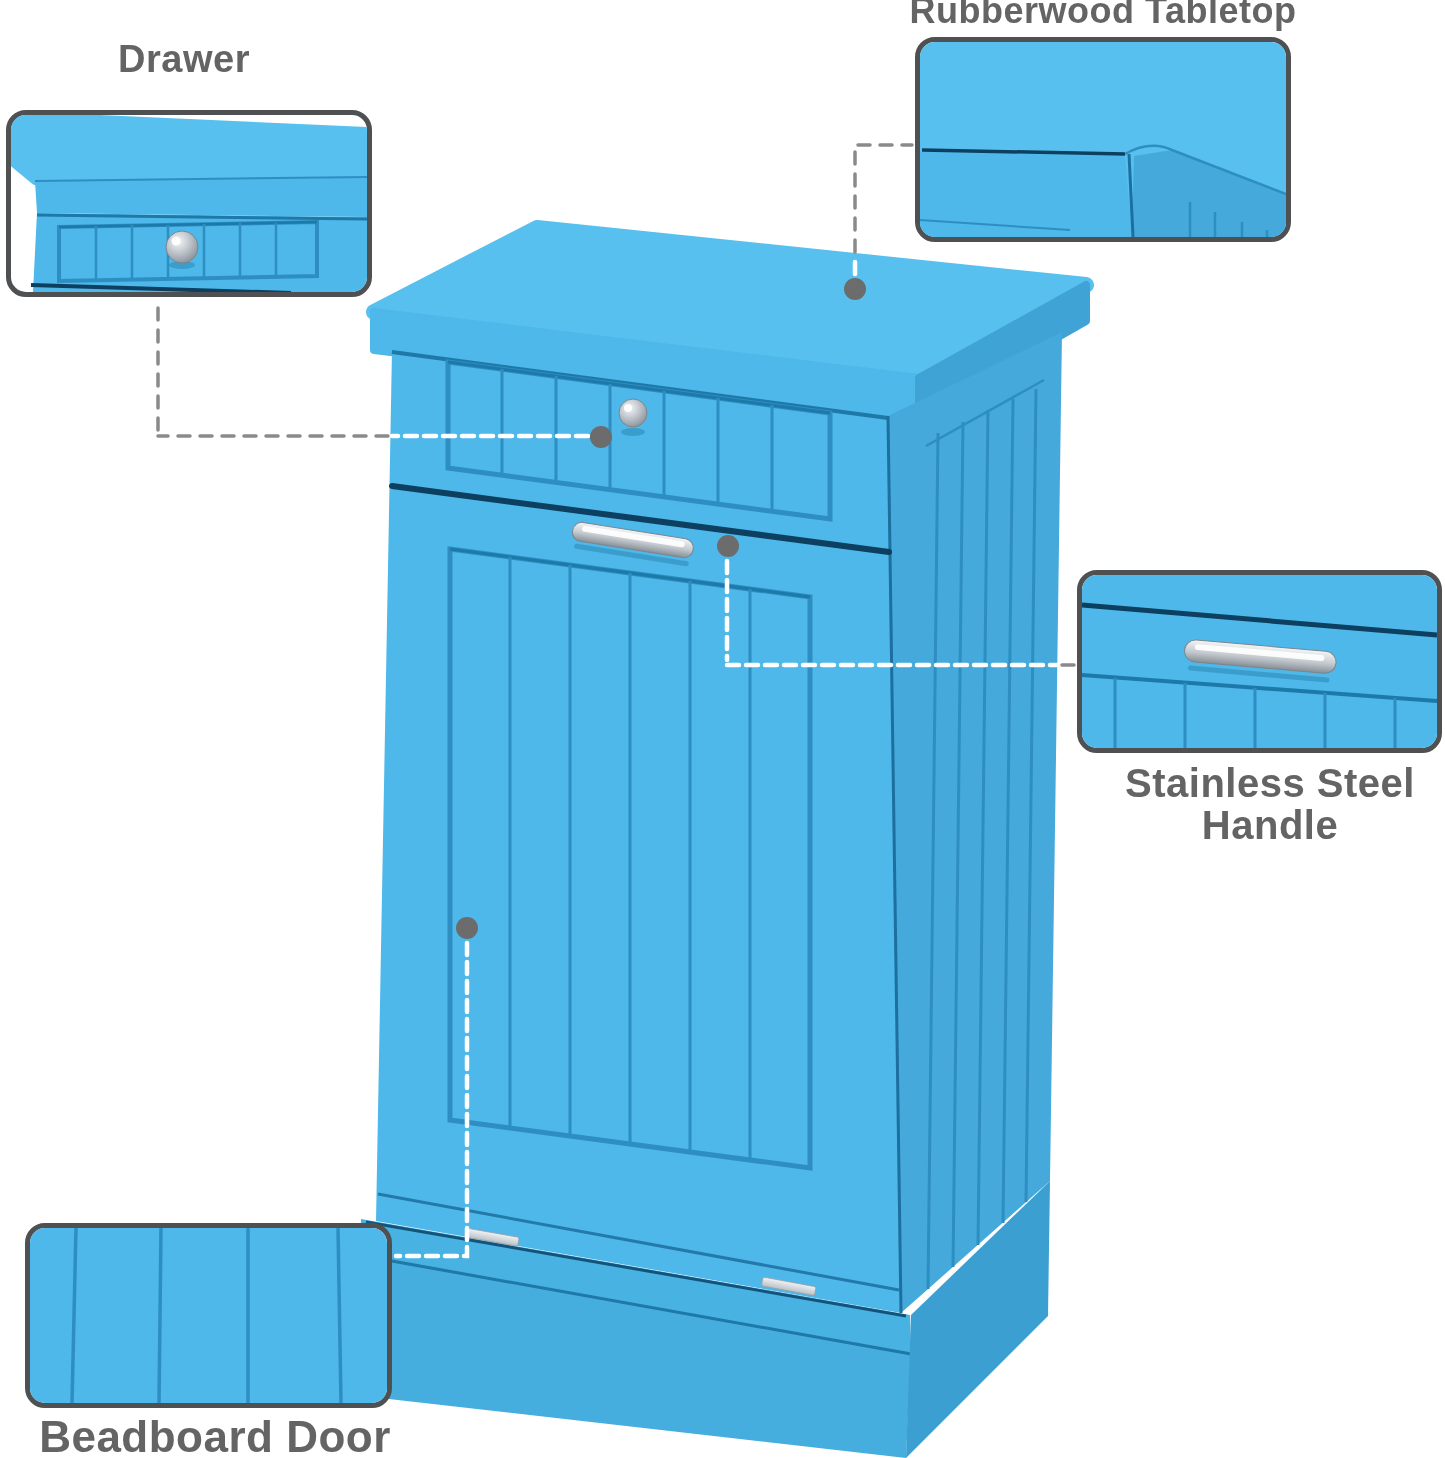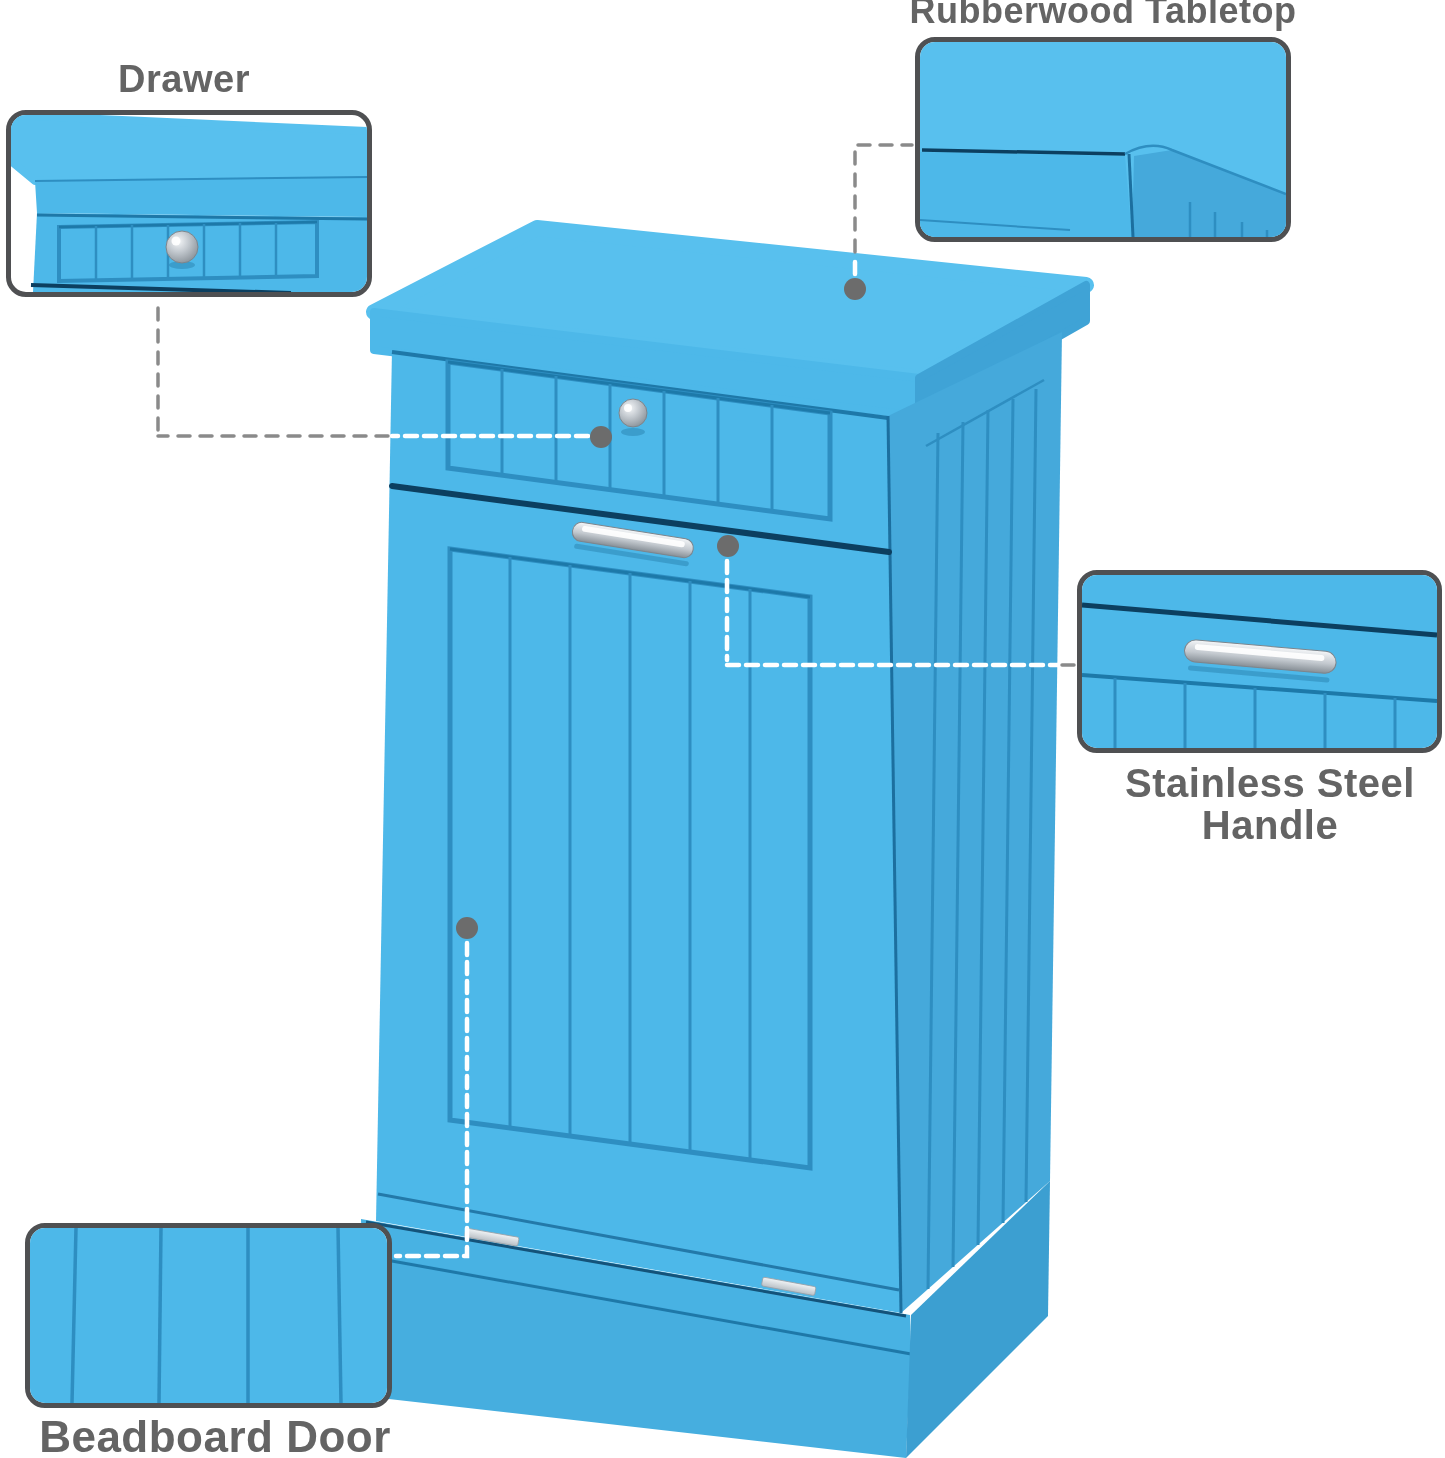--- a/index.html
+++ b/index.html
@@ -22,21 +22,21 @@
   .inset svg{display:block;}
   .callout-label{
     position:absolute;
     font-weight:bold;
     color:var(--label-text,#646464);
     text-align:center;
     white-space:nowrap;
     letter-spacing:0.5px;
     line-height:1.05;
   }
-  #label-drawer   {left:64px;  top:60px;   width:240px; font-size:38px;}
+  #label-drawer   {left:64px;  top:40px;   width:240px; font-size:38px;}
   #label-tabletop {left:907px; top:-8px;   width:392px; font-size:36px;}
   #label-handle   {left:1092px;top:762px;  width:356px; font-size:40px;}
   #label-door     {left:22px;  top:1414px; width:386px; font-size:44px;}
   #inset-drawer   {left:6px;   top:110px;  width:356px; height:177px;}
   #inset-tabletop {left:915px; top:37px;   width:366px; height:195px;}
   #inset-handle   {left:1077px;top:570px;  width:355px; height:173px;}
   #inset-door     {left:25px;  top:1223px; width:357px; height:175px;}
 </style>
 </head>
 <body>

